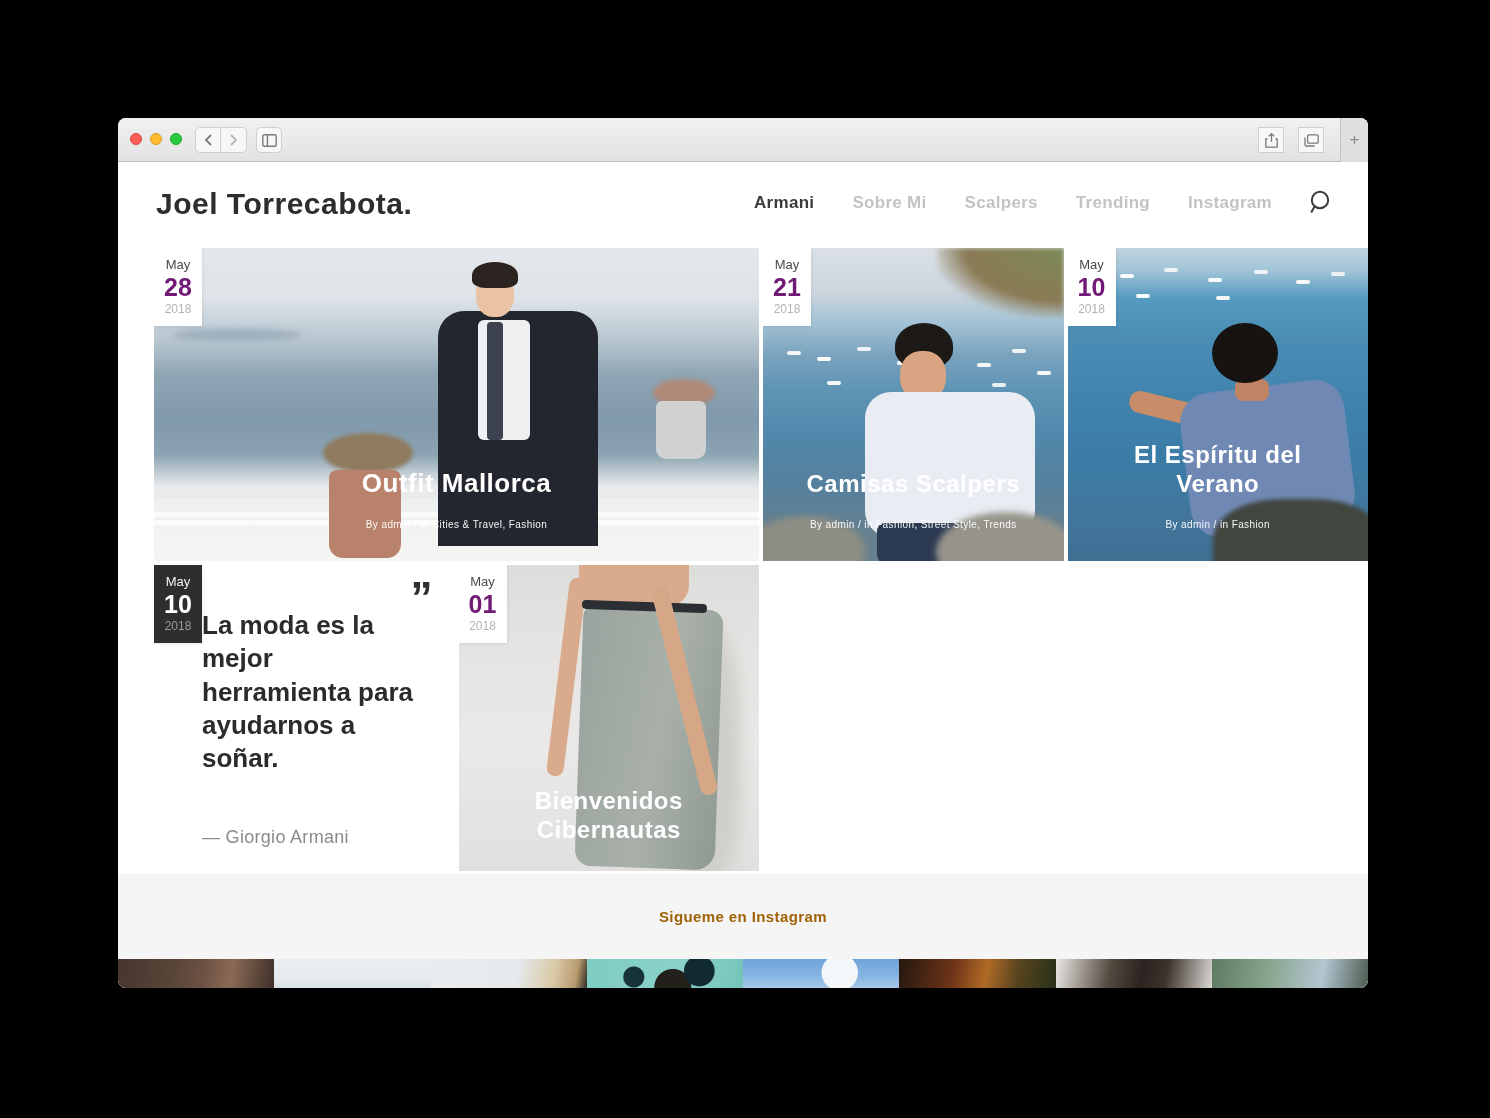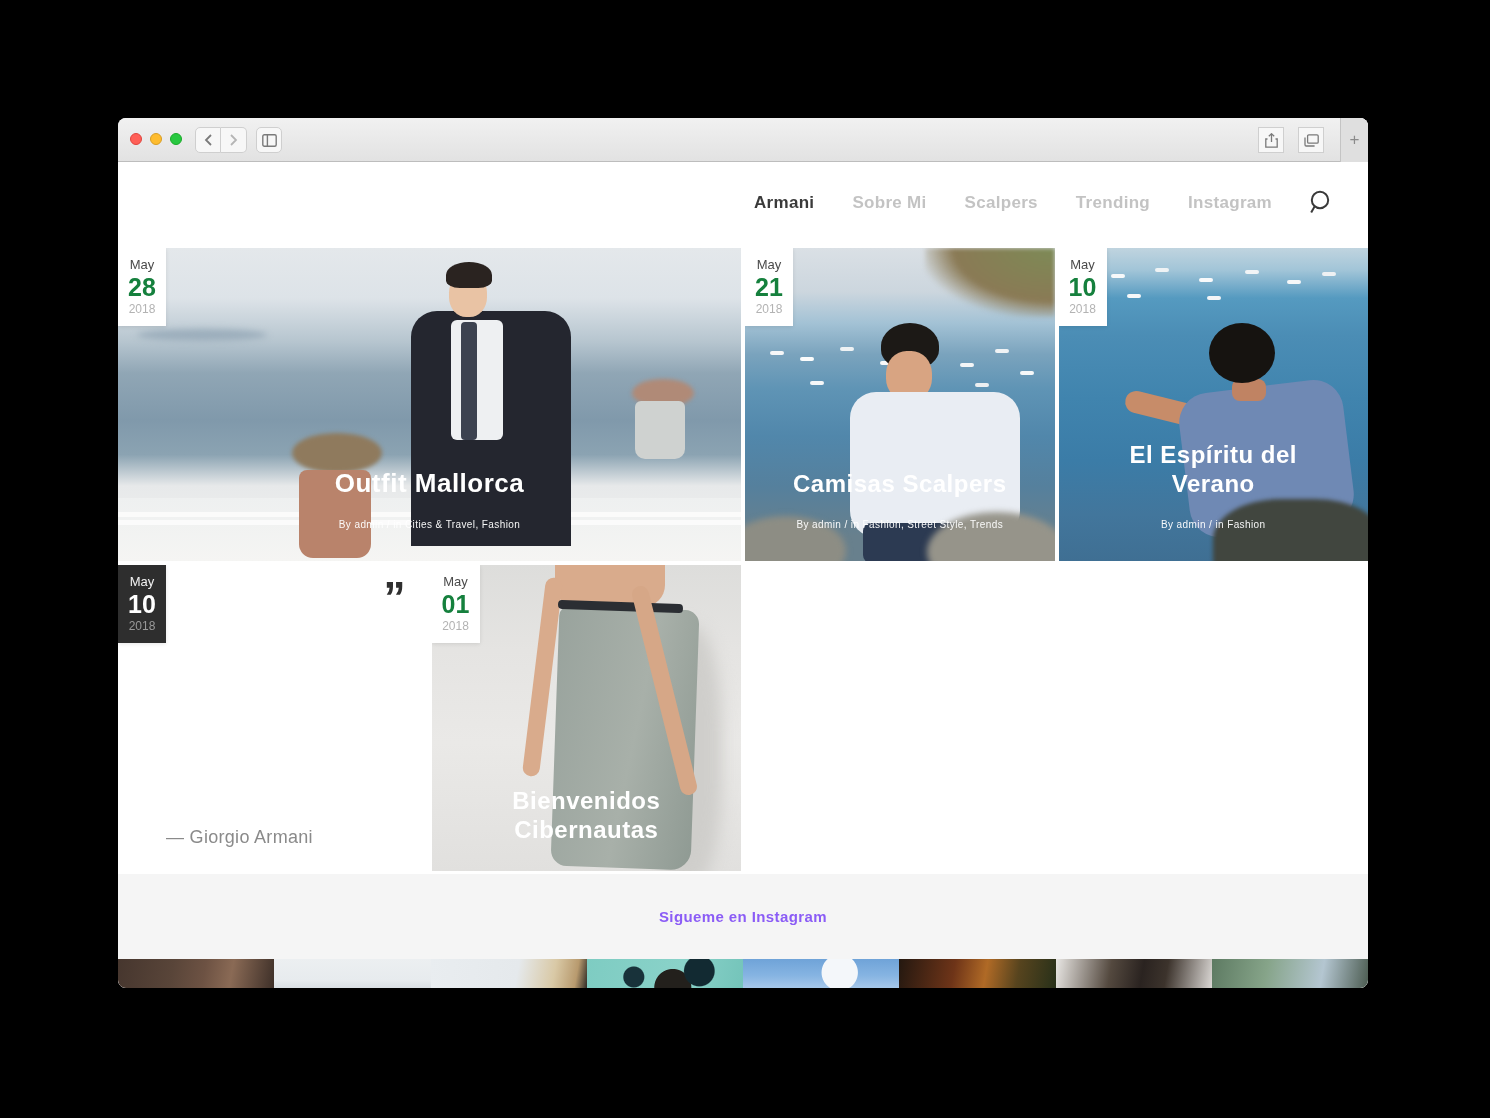--- a/index.html
+++ b/index.html
@@ -43,36 +43,36 @@
   .site-header { position:relative; height:86px; background:#fff; }
   .logo { position:absolute; left:38px; top:25px; font-size:30px; font-weight:800;
           letter-spacing:.5px; color:#2d2d2d; }
   .main-nav { position:absolute; right:96px; top:31px; display:flex; gap:38px; }
   .nav-item { font-size:17px; font-weight:700; letter-spacing:.3px; color:#c3c3c3; cursor:pointer; }
   .nav-item.active { color:#3a3a3a; }
   .search-btn { position:absolute; right:32px; top:26px; width:30px; height:30px; cursor:pointer; }
 
   
   .grid { display:grid; width:1250px; grid-template-columns:repeat(4,1fr);
-          grid-template-rows:313px 306px; gap:4px; background:#fff; }
+          grid-template-rows:313px 306px; gap:4px; background:#fff;padding-left:36px; }
   .post { position:relative; overflow:hidden; }
   .post-1 { grid-column:1/3; }
   .photo { position:absolute; inset:0; }
   .overlay { position:absolute; inset:0; display:flex; flex-direction:column;
              justify-content:flex-end; align-items:center; text-align:center;
              padding:0 28px 26px; z-index:3; }
   .post-title { color:#fff; font-weight:700; font-size:24px; line-height:1.2; letter-spacing:.5px; }
   .post-1 .post-title { font-size:26px; }
   .post-meta { margin-top:16px; color:rgba(255,255,255,.95); font-size:10px;
                font-weight:400; letter-spacing:.4px; line-height:2; }
 
   .badge { position:absolute; left:0; top:0; width:48px; z-index:5; background:#fff;
            text-align:center; padding:9px 0 10px; box-shadow:0 1px 4px rgba(0,0,0,.10); }
   .badge .m { display:block; font-size:13px; color:#4a4a4a; }
-  .badge .d { display:block; font-size:25px; font-weight:800; color:#15803d; line-height:1.2; }
+  .badge .d { display:block; font-size:25px; font-weight:800; color:#701a75; line-height:1.2; }
   .badge .y { display:block; font-size:12px; color:#b3b3b3; }
   .badge.dark { background:#2e2e2e; }
   .badge.dark .m { color:#f2f2f2; }
   .badge.dark .d { color:#ffffff; }
   .badge.dark .y { color:#9a9a9a; }
 
   
   .quote-card { background:#fff; }
   .quote-mark { position:absolute; top:8px; right:22px; font-size:44px; font-weight:800; color:#2f2f2f; }
   .quote-text { position:absolute; left:48px; top:44px; width:215px; font-size:26px; font-weight:800;
@@ -125,21 +125,21 @@
   .p5-torso { left:40%; top:0; width:110px; height:42px; background:#d9ab8c; border-radius:0 0 22px 22px; }
   .p5-arm-l { left:33%; top:4%; width:17px; height:200px; background:#d9ab8c; border-radius:9px; transform:rotate(7deg); }
   .p5-arm-r { right:22%; top:6%; width:17px; height:215px; background:#d6a787; border-radius:9px; transform:rotate(-14deg); }
   .p5-band { left:41%; top:12%; width:125px; height:9px; background:#2b2e33; border-radius:4px; transform:rotate(2deg); }
   .p5-skirt { left:40%; top:14%; width:140px; height:260px; background:linear-gradient(100deg,#99a39d 0%,#a8b0a9 55%,#8f9a93 100%); border-radius:10px 14px 20px 16px; transform:rotate(2deg); }
   .p5-shadow { right:6%; top:20%; width:70px; height:260px; background:#cfcecb; border-radius:40%; filter:blur(8px); }
 
   
   .footer-cta { width:1250px; height:85px; margin-top:3px; background:#f5f5f5;
                 display:flex; align-items:center; justify-content:center; }
-  .footer-cta h3 { font-size:15px; font-weight:800; letter-spacing:.4px; color:#8b5cf6; }
+  .footer-cta h3 { font-size:15px; font-weight:800; letter-spacing:.4px; color:#a16207; }
   .ig-strip { display:flex; width:1250px; height:30px; }
   .ig { flex:1 0 156.25px; height:30px; }
   .ig1 { background:linear-gradient(100deg,#46362e 0%,#594539 35%,#6d5243 55%,#8a6a55 72%,#3d2f28 100%); }
   .ig2 { background:linear-gradient(180deg,#eceff1 0%,#e7ebee 70%,#d8dee2 100%); }
   .ig3 { background:linear-gradient(100deg,#e9edf0 0%,#e5e9ec 55%,#d9c9a6 78%,#b89a6e 92%,#2e2a26 100%); }
   .ig4 { background:radial-gradient(circle at 30% 60%,#18323a 0 9%,transparent 10%),radial-gradient(circle at 72% 40%,#122a32 0 13%,transparent 14%),radial-gradient(circle at 55% 95%,#23201c 0 20%,transparent 21%),linear-gradient(100deg,#7eccc2 0%,#8ad2c9 60%,#74c4ba 100%); }
   .ig5 { background:radial-gradient(circle at 62% 45%,#f4f7fa 0 18%,transparent 19%),linear-gradient(180deg,#6fa3d8 0%,#86b4e2 55%,#a9c9ea 100%); }
   .ig6 { background:linear-gradient(100deg,#241810 0%,#6e3418 35%,#b06a26 55%,#57441e 75%,#27301а 100%); }
   .ig6 { background:linear-gradient(100deg,#241810 0%,#6e3418 35%,#b06a26 55%,#57441e 75%,#273019 100%); }
   .ig7 { background:linear-gradient(100deg,#e9e7e4 0%,#54493f 35%,#2a2320 55%,#3c332c 70%,#dbd8d5 100%); }
@@ -197,20 +197,21 @@
         </div>
       </div>
       <div class="newtab">
         <span>+</span>
       </div>
     </div>
 
     <div class="page">
 
       <header class="site-header">
+        <div class="logo">Joel Torrecabota.</div>
         <nav class="main-nav">
           <span class="nav-item active">Armani</span>
           <span class="nav-item">Sobre Mi</span>
           <span class="nav-item">Scalpers</span>
           <span class="nav-item">Trending</span>
           <span class="nav-item">Instagram</span>
         </nav>
         <div class="search-btn">
           <svg width="30" height="30" viewBox="0 0 30 30">
               <circle cx="14" cy="12" r="8.2" fill="none" stroke="#3a3a3a" stroke-width="2"></circle>
@@ -290,20 +291,21 @@
           </div>
         </article>
 
         <article class="post quote-card">
           <div class="badge dark">
             <span class="m">May</span>
             <span class="d">10</span>
             <span class="y">2018</span>
           </div>
           <div class="quote-mark">”</div>
+          <blockquote class="quote-text">La moda es la mejor herramienta para ayudarnos a soñar.</blockquote>
           <div class="quote-attrib">— Giorgio Armani</div>
         </article>
 
         <article class="post">
           <div class="photo ph-5">
             <div class="shape p5-shadow"></div>
             <div class="shape p5-torso"></div>
             <div class="shape p5-arm-l"></div>
             <div class="shape p5-skirt"></div>
             <div class="shape p5-band"></div>

